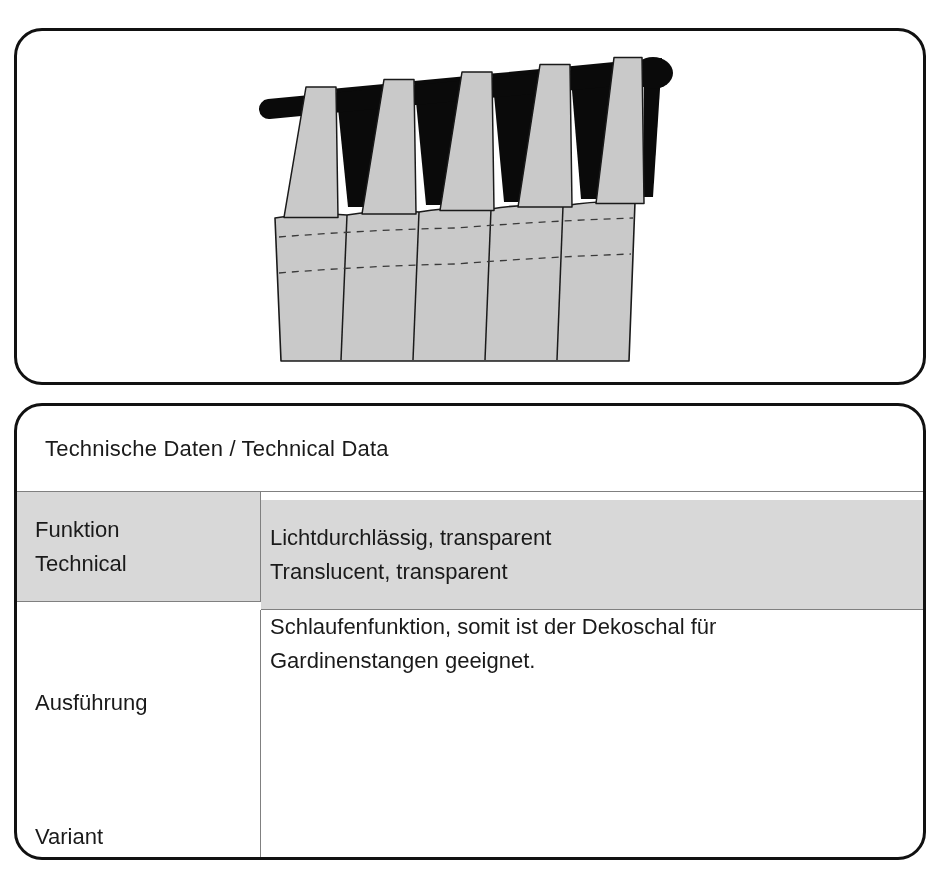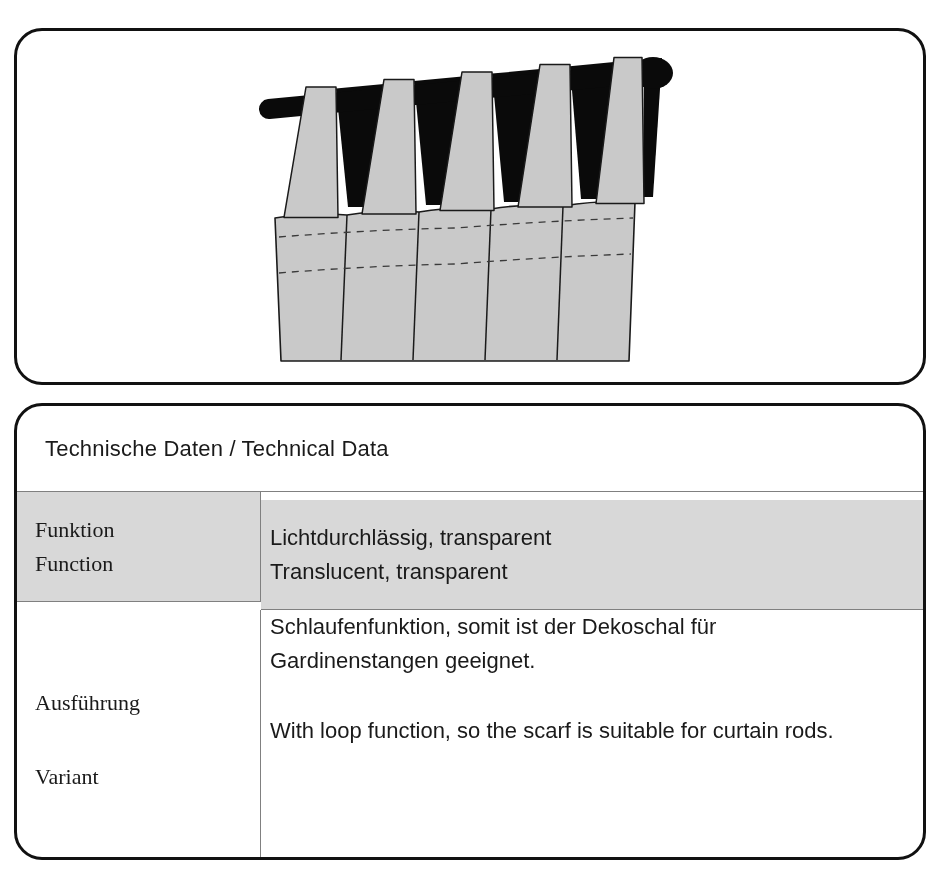--- a/index.html
+++ b/index.html
@@ -28,31 +28,31 @@
   .spec-panel{top:403px;height:457px;}
   .spec-header{
     height:85px;display:flex;align-items:center;
     padding-left:28px;font-size:22px;letter-spacing:.2px;
   }
   .spec-table{
     display:grid;grid-template-columns:244px 1fr;
     border-top:1px solid var(--table-line);
   }
   .cell{font-size:22px;line-height:34px;}
-  .cell.left{border-right:1px solid var(--table-line);font-family:Liberation Serif, serif;}
+  .cell.left{border-right:1px solid var(--table-line);}
   .row1{
     background:var(--row-highlight-bg);
     height:110px;border-bottom:1px solid var(--table-line);
     display:flex;flex-direction:column;justify-content:center;
   }
   .row1.left{padding-left:18px;}
   .row1.right{padding-left:9px;margin-top:8px;}
   .row2{height:258px;}
   .row2.left{padding-left:18px;padding-top:76px;}
-  .row2.left .label-en{margin-top:40px;}
+  .row2.left .label-en{margin-top:100px;}
   .row2.right{padding-left:9px;padding-right:50px;}
   .row2.right .para{max-width:600px;}
   .row2.right .para + .para{margin-top:36px;}
 </style>
 </head>
 <body>
 
 <div class="panel illustration-panel">
   <svg width="450" height="320" viewBox="0 0 450 320" role="img">
 
@@ -91,29 +91,28 @@
   </svg>
 </div>
 
 <div class="panel spec-panel">
   <div class="spec-header">Technische Daten / Technical Data</div>
 
   <div class="spec-table">
 
     <div class="cell left row1">
       <div>Funktion</div>
-      <div>Function</div>
+      <div>Technical</div>
     </div>
     <div class="cell right row1">
       <div>Lichtdurchlässig, transparent</div>
       <div>Translucent, transparent</div>
     </div>
 
     <div class="cell left row2">
       <div class="label-de">Ausführung</div>
       <div class="label-en">Variant</div>
     </div>
     <div class="cell right row2">
       <div class="para">Schlaufenfunktion, somit ist der Dekoschal für Gardinenstangen geeignet.</div>
-      <div class="para">With loop function, so the scarf is suitable for curtain rods.</div>
     </div>
   </div>
 </div>
 
 </body></html>

